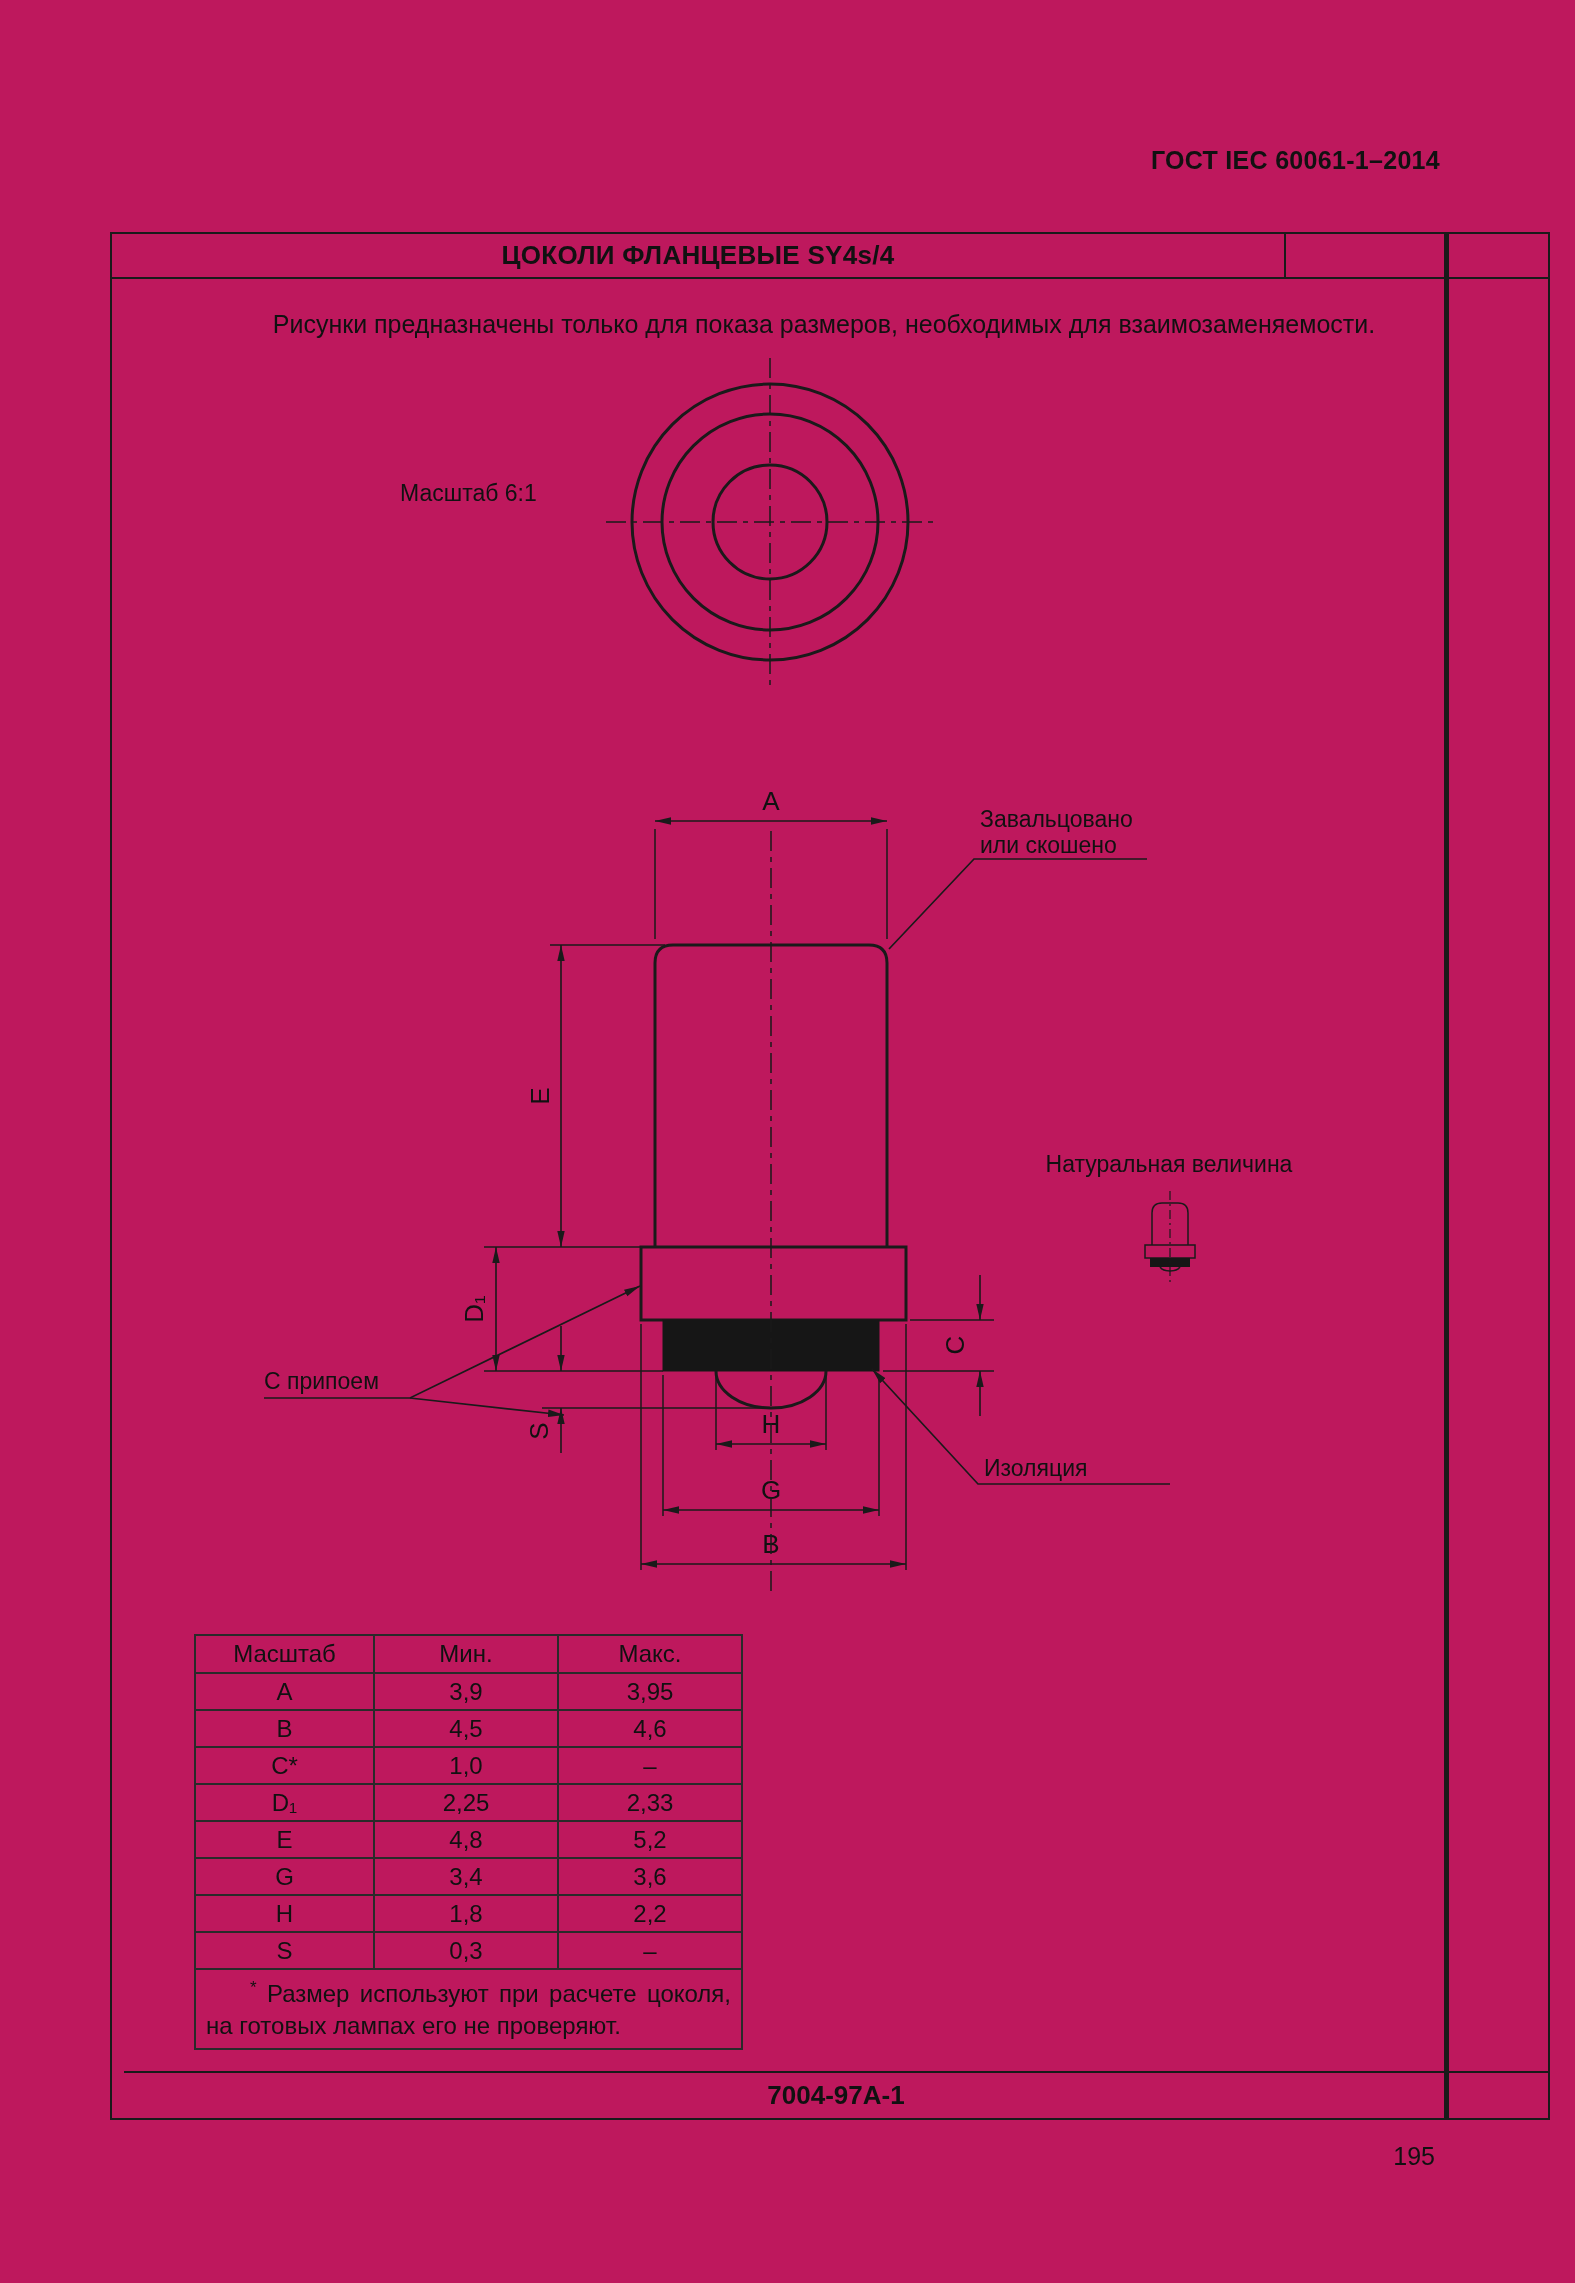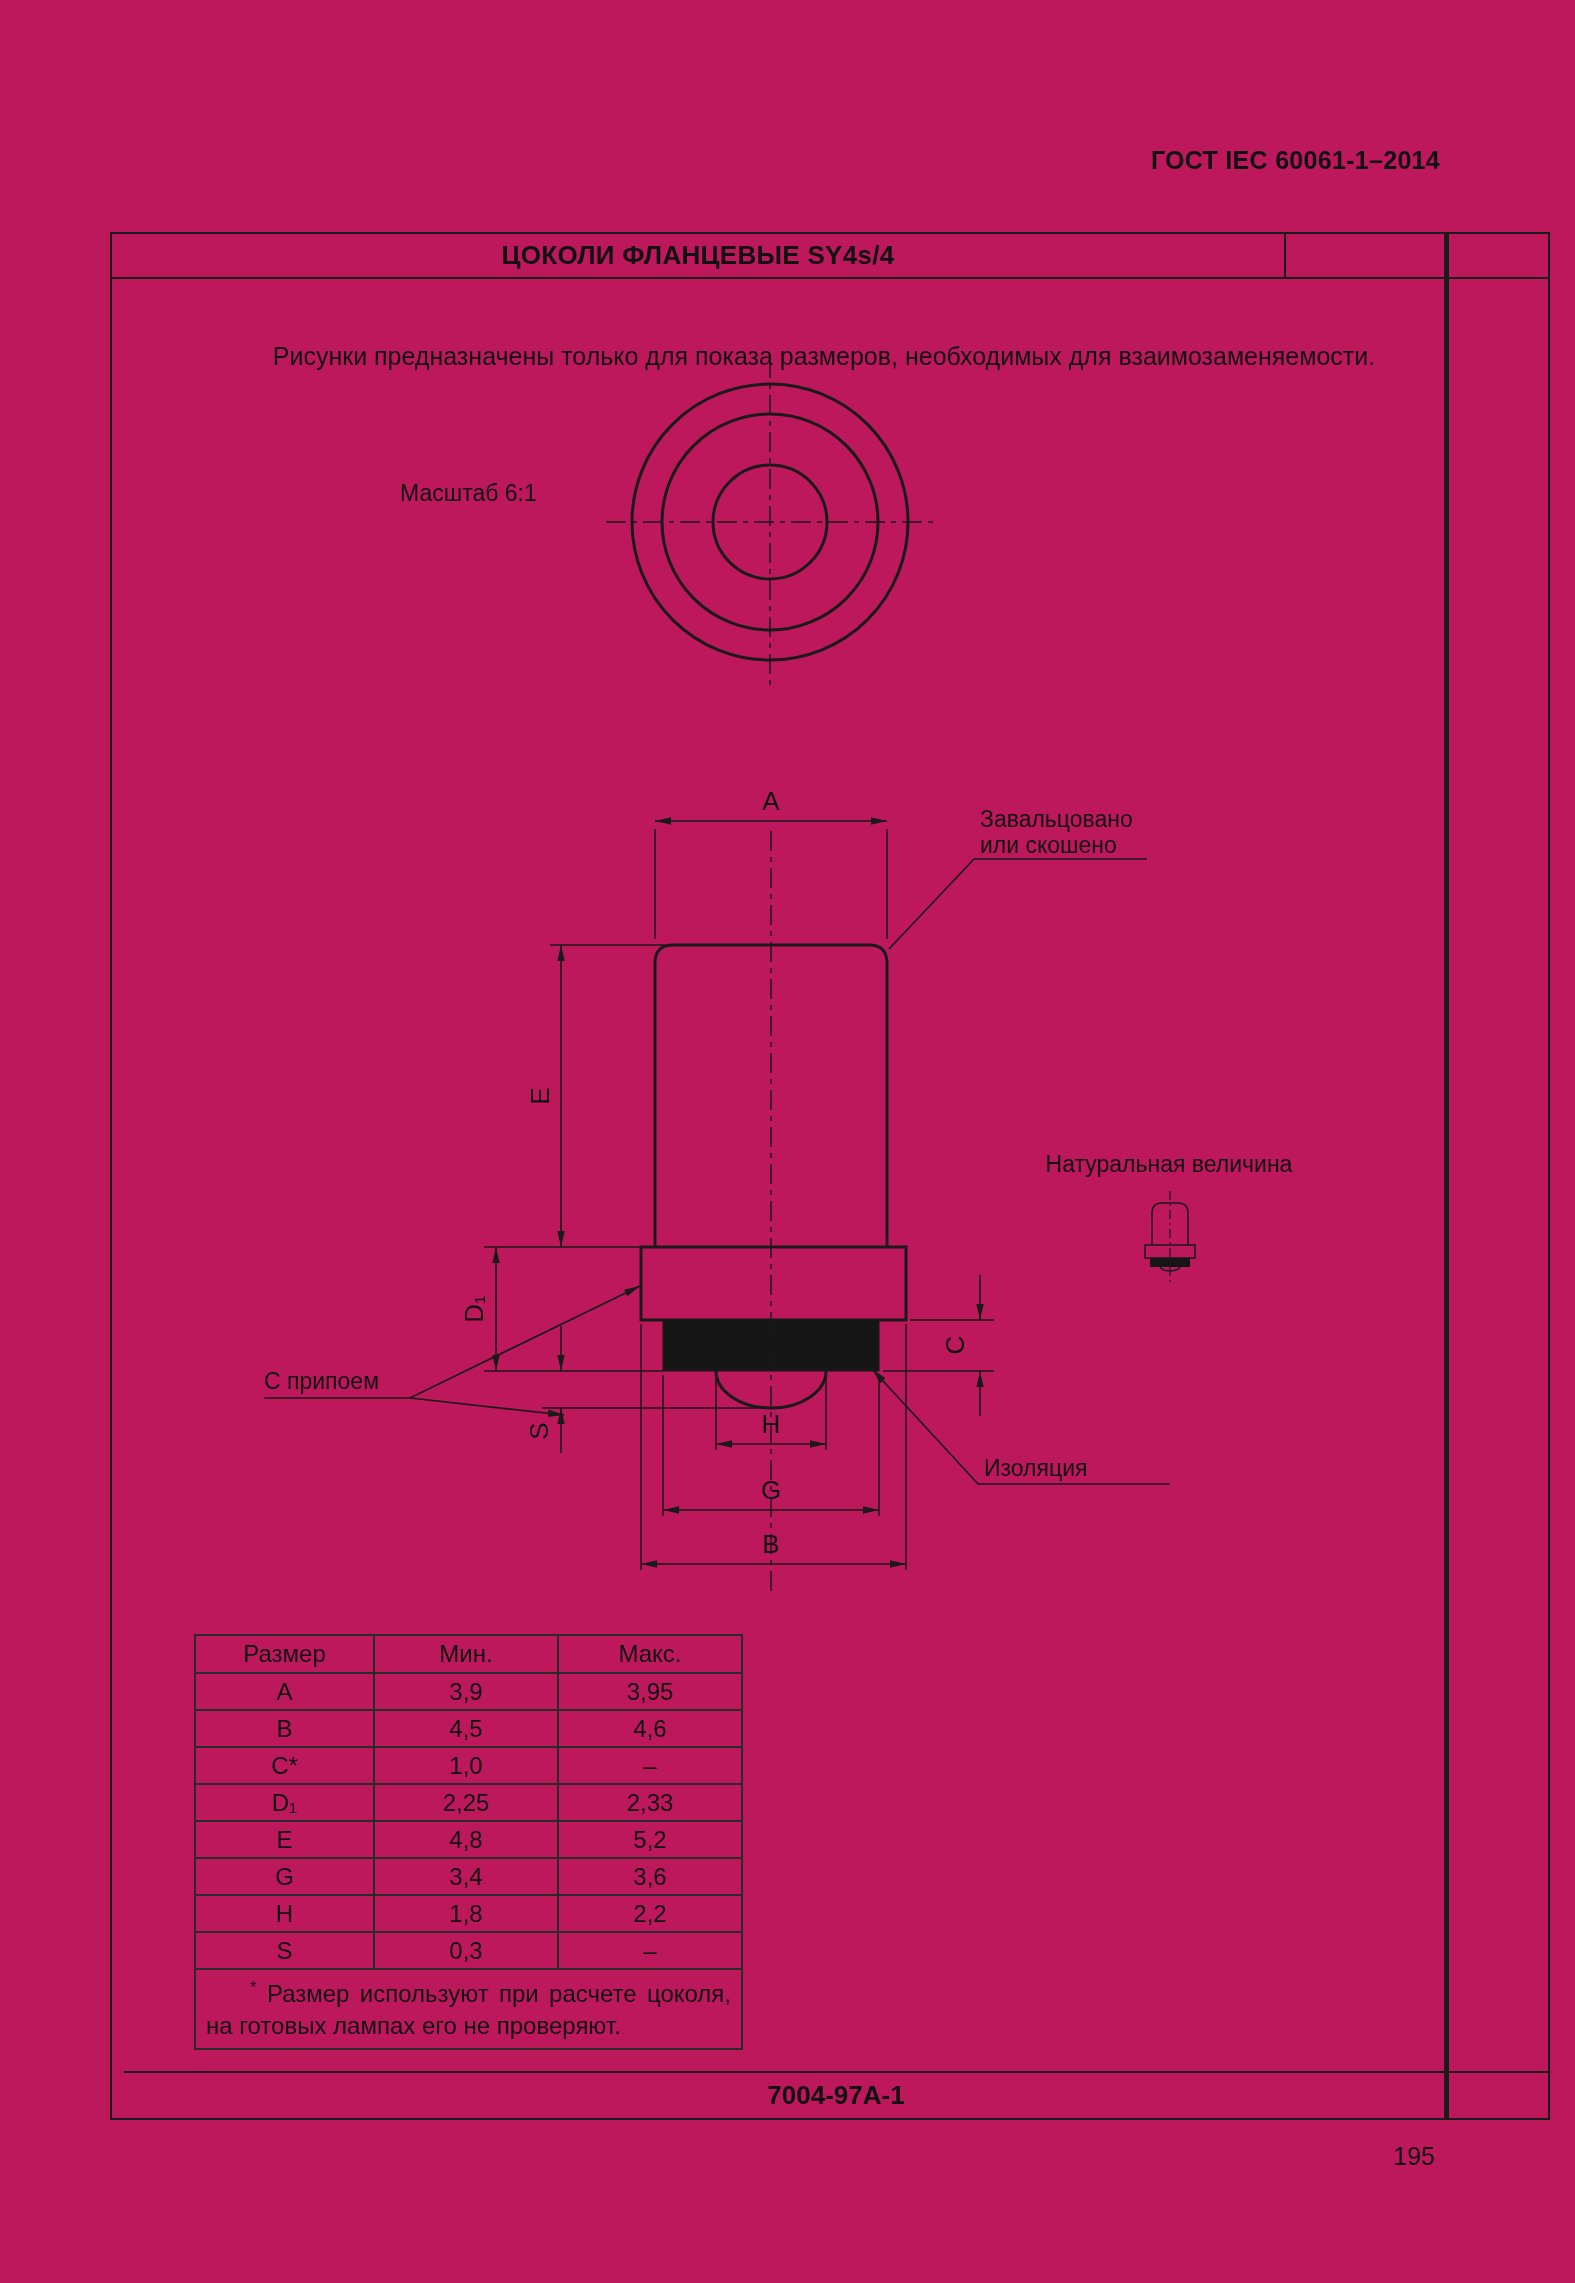--- a/index.html
+++ b/index.html
@@ -25,21 +25,20 @@
   }
   .sheet-title{
     width:1172px;border-right:2px solid #1a1a1a;
     display:flex;align-items:center;justify-content:center;
     font-size:26px;font-weight:bold;letter-spacing:.3px;
   }
   .sheet-title-empty{flex:1;}
   .intro{
     position:absolute;left:0;top:76px;right:12px;text-align:center;
     font-size:25px;
-    margin-top:32px;
   }
   .drawing{position:absolute;left:0;top:45px;}
   .svg-ann{font-family:"Liberation Sans","DejaVu Sans",sans-serif;font-size:23px;fill:#111;}
   .svg-dim{font-family:"Liberation Sans","DejaVu Sans",sans-serif;font-size:26px;fill:#111;}
   .outline{stroke:#1a1a1a;stroke-width:3;fill:none;}
   .thin{stroke:#1a1a1a;stroke-width:1.5;fill:none;}
   .dimline{stroke:#1a1a1a;stroke-width:1.6;fill:none;}
   .leader{stroke:#1a1a1a;stroke-width:1.7;fill:none;}
   .cl{stroke:#1a1a1a;stroke-width:1.5;fill:none;stroke-dasharray:20 6 5 6;}
   .cl-small{stroke:#1a1a1a;stroke-width:1.2;fill:none;stroke-dasharray:9 4 2 4;}
@@ -193,21 +192,21 @@
         <rect x="1033" y="966" width="50" height="13" class="thin" stroke-width="2" fill="#ffffff"></rect>
         <rect x="1038" y="979" width="40" height="9" fill="#161616"></rect>
         <path class="thin" stroke-width="2" fill="#ffffff" d="M1048 988 A11 7 0 0 0 1068 988"></path>
         <line x1="1058" y1="912" x2="1058" y2="1006" class="cl-small"></line>
       </g>
     </svg>
 
     <table class="dim-table">
       <thead>
         <tr>
-          <th class="col-size">Размер</th>
+          <th class="col-size">Масштаб</th>
           <th class="col-min">Мин.</th>
           <th class="col-max">Макс.</th>
         </tr>
       </thead>
       <tbody>
         <tr>
           <td>A</td>
           <td>3,9</td>
           <td>3,95</td>
         </tr>

